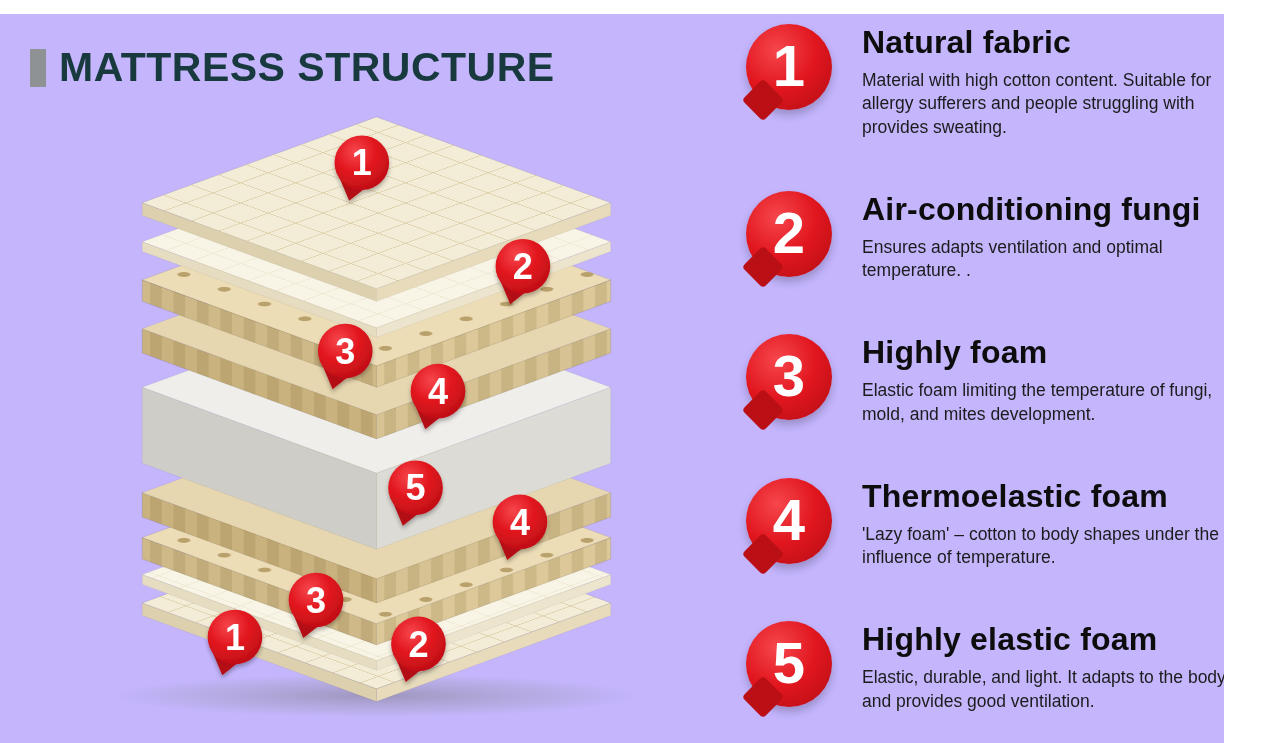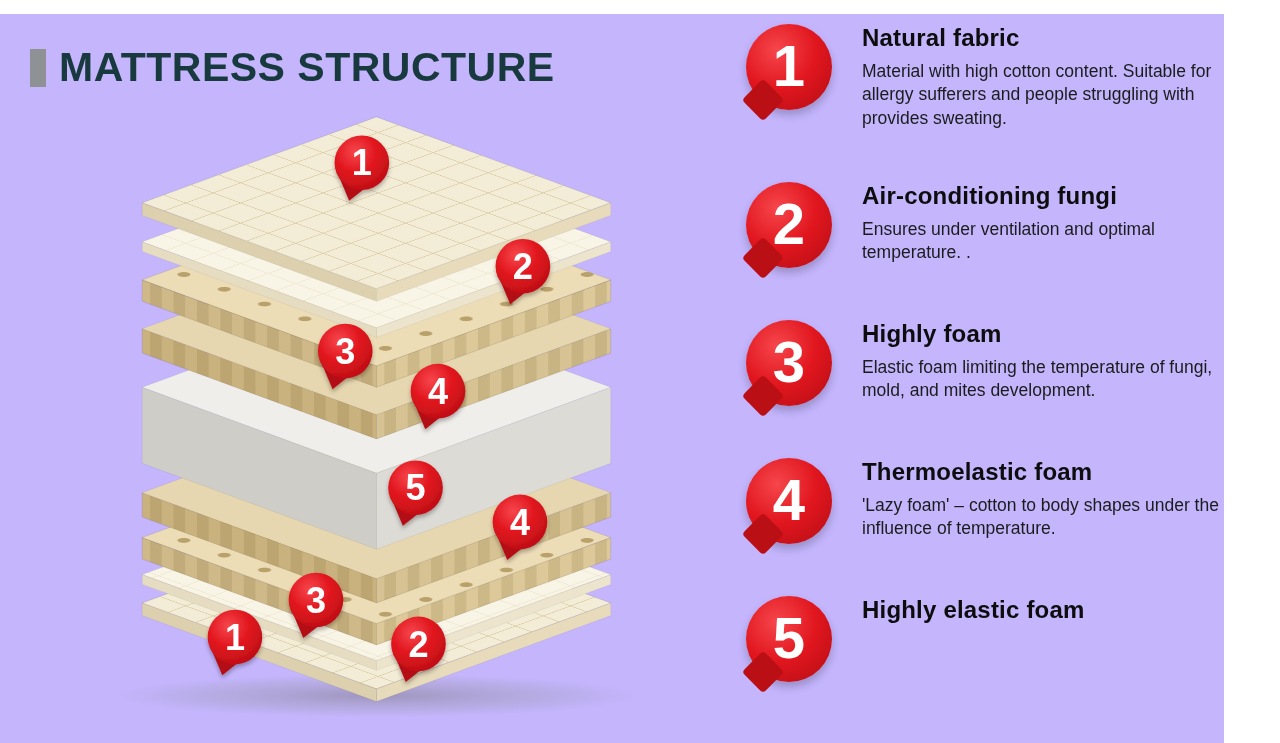--- a/index.html
+++ b/index.html
@@ -26,21 +26,21 @@
     background:radial-gradient(circle at 36% 30%, #f6464c 0%, var(--accent-red,#e1161e) 48%, #b30d14 100%);
     display:flex;align-items:center;justify-content:center;
     box-shadow:0 5px 8px rgba(0,0,0,.22);
   }
   .pin::before{
     content:"";position:absolute;left:2px;bottom:-5px;width:30px;height:30px;
     background:#bb0f16;transform:rotate(45deg);border-radius:4px;z-index:0;
   }
   .pin span{position:relative;z-index:1;color:#fff;font-size:58px;font-weight:bold;padding-bottom:3px;}
   .legend-text{width:388px;}
-  .legend-text h2{margin:0 0 8px;font-size:24px;font-weight:700;color:#0d0d0d;letter-spacing:.2px;}
+  .legend-text h2{margin:0 0 8px;font-size:32px;font-weight:700;color:#0d0d0d;letter-spacing:.2px;}
   .legend-text p{margin:0;font-size:17.5px;line-height:1.33;color:#1c1c1c;}
   .legend-text b{font-weight:normal;}
   
   .bottom-bar{position:absolute;left:300px;bottom:0;width:705px;height:9px;background:var(--teal,#183a3e);}
 </style>
 </head>
 <body>
 
 <div class="canvas">
 
@@ -207,21 +207,21 @@
         <p>Material with high <b>cotton</b> content. Suitable for allergy sufferers and people struggling with <b>provides sweating</b>.</p>
       </div>
     </div>
 
     <div class="legend-item">
       <div class="pin">
         <span>2</span>
       </div>
       <div class="legend-text">
         <h2>Air-conditioning fungi</h2>
-        <p>Ensures <b>under ventilation</b> and optimal temperature. .</p>
+        <p>Ensures <b>adapts ventilation</b> and optimal temperature. .</p>
       </div>
     </div>
 
     <div class="legend-item">
       <div class="pin">
         <span>3</span>
       </div>
       <div class="legend-text">
         <h2>Highly foam</h2>
         <p>Elastic foam limiting the <b>temperature of fungi</b>, mold, and mites development.</p>
@@ -237,19 +237,20 @@
         <p>'Lazy foam' – <b>cotton to body</b> shapes under the influence of temperature.</p>
       </div>
     </div>
 
     <div class="legend-item">
       <div class="pin">
         <span>5</span>
       </div>
       <div class="legend-text">
         <h2>Highly elastic foam</h2>
+        <p>Elastic, durable, and light. It <b>adapts to the body</b> and provides good ventilation.</p>
       </div>
     </div>
 
   </div>
 
   <div class="bottom-bar"></div>
 </div>
 
 </body></html>

